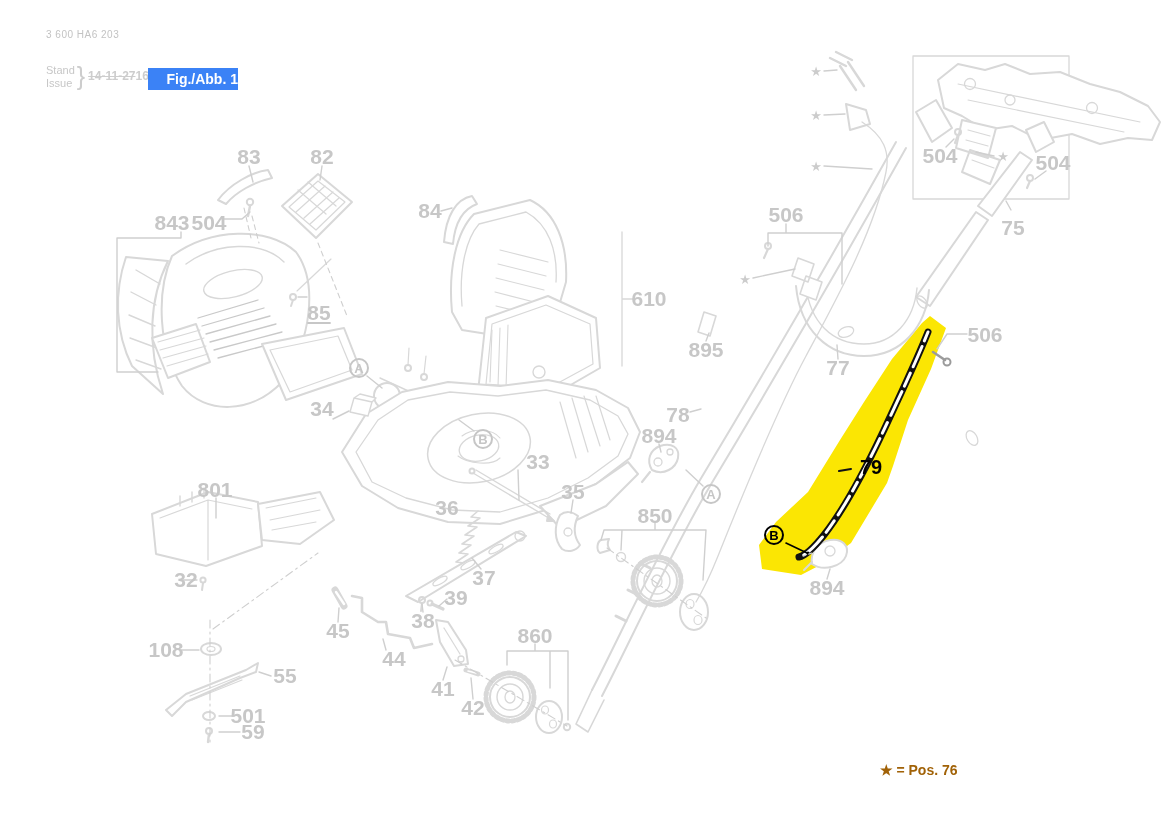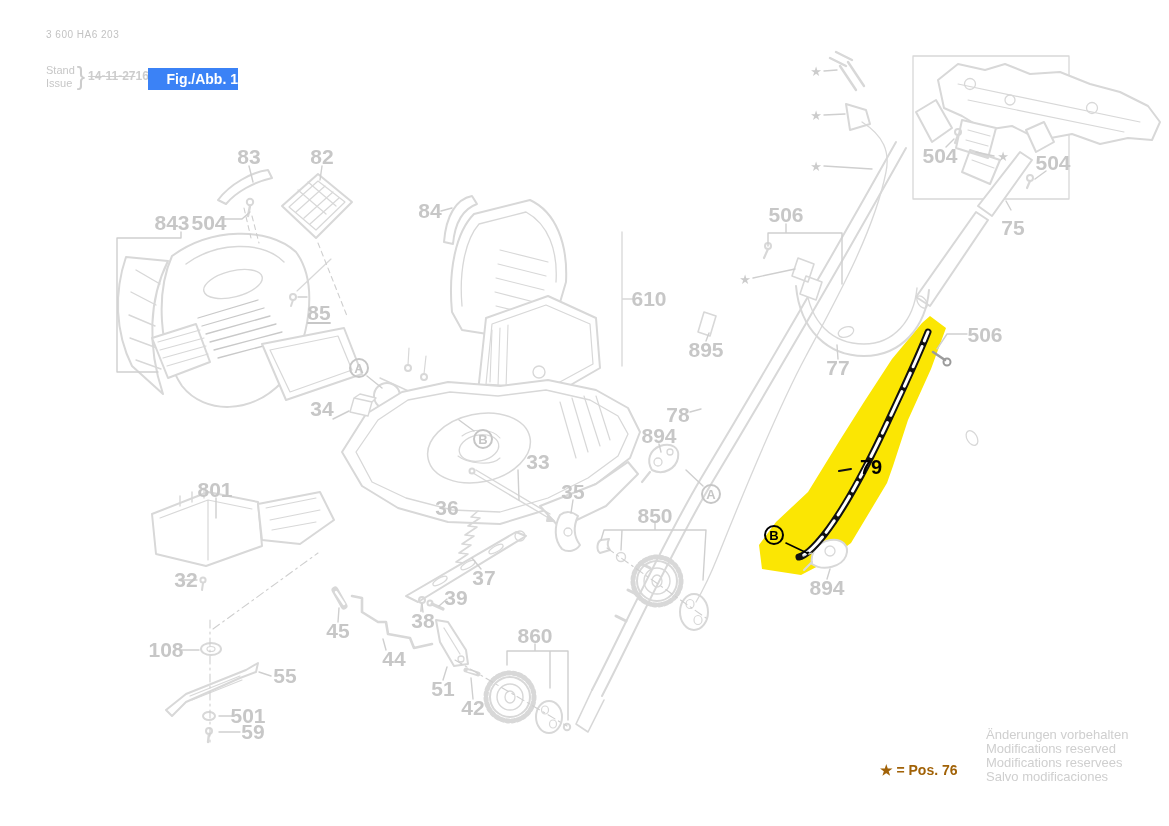--- a/index.html
+++ b/index.html
@@ -258,21 +258,21 @@
       <span class="part-label" style="left: 655px; top: 516px;">850</span>
       <span class="part-label" style="left: 170px; top: 580px; margin-left: 16px;">32</span>
       <span class="part-label" style="left: 484px; top: 578px;">37</span>
       <span class="part-label" style="left: 456px; top: 598px;">39</span>
       <span class="part-label" style="left: 423px; top: 621px;">38</span>
       <span class="part-label" style="left: 338px; top: 631px;">45</span>
       <span class="part-label" style="left: 387px; top: 659px; margin-left: 7px;">44</span>
       <span class="part-label" style="left: 535px; top: 636px;">860</span>
       <span class="part-label" style="left: 166px; top: 650px;">108</span>
       <span class="part-label" style="left: 285px; top: 676px;">55</span>
-      <span class="part-label" style="left: 443px; top: 689px;">51</span>
+      <span class="part-label" style="left: 443px; top: 689px;">41</span>
       <span class="part-label" style="left: 473px; top: 708px;">42</span>
       <span class="part-label" style="left: 248px; top: 716px;">501</span>
       <span class="part-label" style="left: 253px; top: 732px;">59</span>
       <span class="part-label black" style="left: 871px; top: 467px;">79</span>
       <span class="part-label" style="left: 827px; top: 588px;">894</span>
       <span class="part-label" style="left: 985px; top: 335px;">506</span>
       <span class="part-label" style="left: 940px; top: 156px;">504</span>
       <span class="part-label" style="left: 1053px; top: 163px;">504</span>
       <span class="part-label" style="left: 1013px; top: 228px;">75</span>
       <span class="star" style="left: 816px; top: 71px;">★</span>
@@ -293,21 +293,15 @@
       <span>Issue</span>
     </div>
     <div class="si-brace">}</div>
     <div class="si-dates">
       <span class="old">14-11-27</span>
       <span>16-05-25</span>
     </div>
   </div>
   <div class="fig-box">Fig./Abb. 1</div>
 
-  <div class="footer-notes" id="footer-notes">
-      <div>Änderungen vorbehalten</div>
-      <div>Modifications reserved</div>
-      <div>Modifications reservees</div>
-      <div>Salvo modificaciones</div>
-    </div>
   <div class="legend">★ = Pos. 76</div>
 
 </div>
 
 </body></html>

